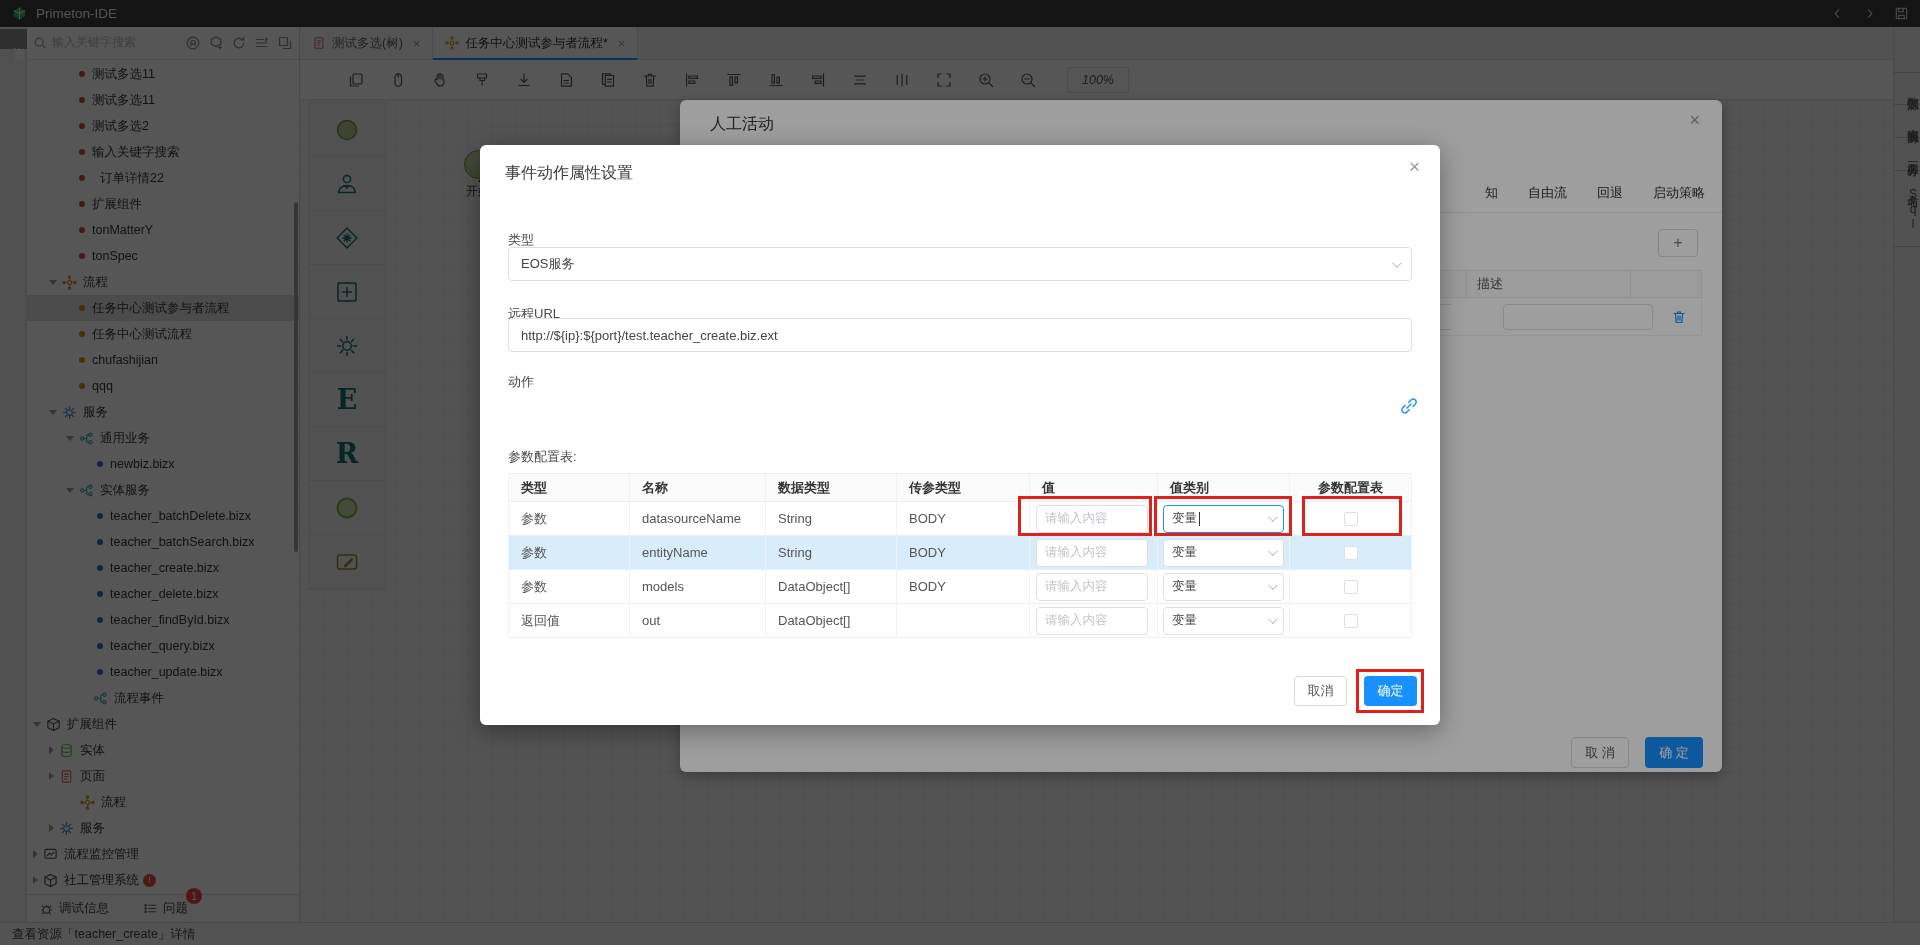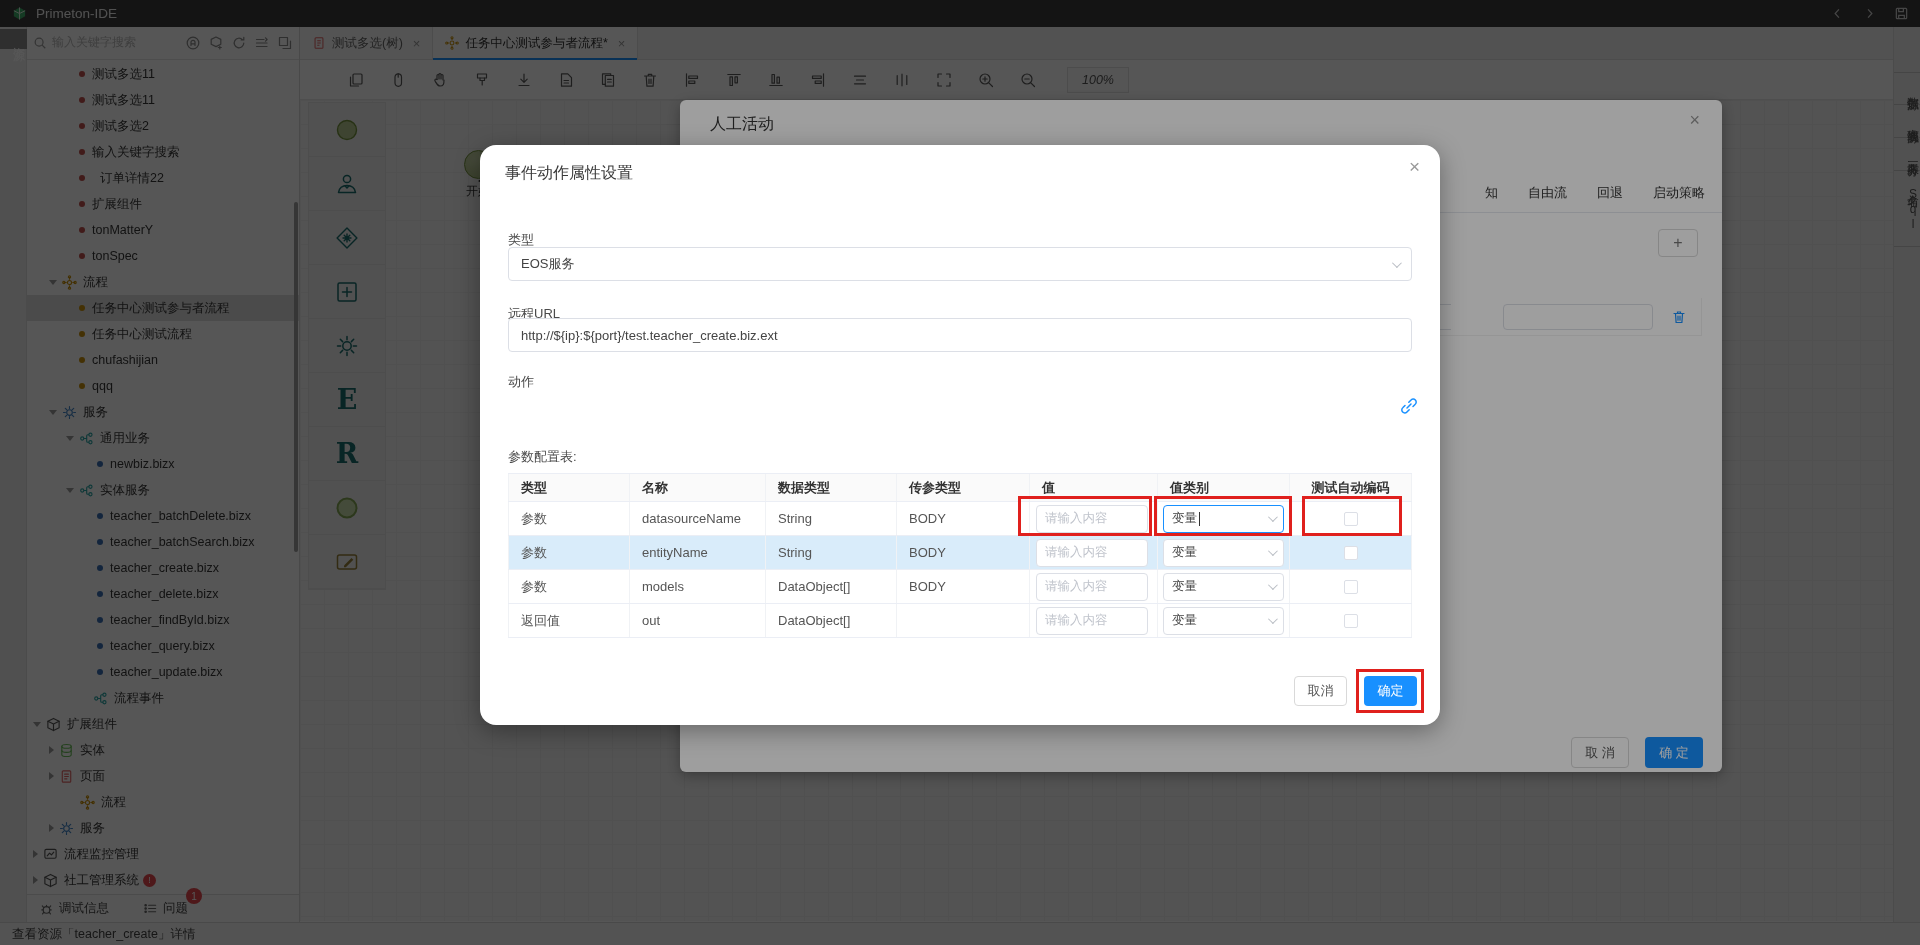--- a/index.html
+++ b/index.html
@@ -92,21 +92,21 @@
   .d-trow .cell-input { width:150px; height:26px; border:1px solid #dcdfe6; border-radius:4px; margin-left:52px; background:#fff; }
   .d-trow .partial-input { width:28px; height:26px; border:1px solid #dcdfe6; border-right:none; border-radius:4px 0 0 4px; margin-left:2px; background:#fff; }
   .d-trow .dtrash { margin-left:18px; width:16px; height:16px; }
   .d-trow .dtrash svg { width:16px; height:16px; stroke:#1890ff; fill:none; stroke-width:1.2; stroke-linecap:round; }
   .d-btns { position:absolute; right:19px; top:637px; display:flex; gap:16px; }
   .d-btn { min-width:58px; height:31px; border-radius:4px; display:flex; align-items:center; justify-content:center; font-size:13px; padding:0 12px; }
   .d-btn.ghost { border:1px solid #d9d9d9; background:#fff; color:#555; }
   .d-btn.primary { background:#1890ff; color:#fff; }
 
   
-  .modal { position:absolute; left:480px; top:145px; width:960px; height:580px; background:#fff; border-radius:16px; box-shadow:0 6px 24px rgba(0,0,0,.35); z-index:80; }
+  .modal { position:absolute; left:480px; top:145px; width:960px; height:580px; background:#fff; border-radius:6px; box-shadow:0 6px 24px rgba(0,0,0,.35); z-index:80; }
   .m-title { position:absolute; left:25px; top:18px; font-size:16px; color:#3a3a3a; }
   .m-close { position:absolute; right:20px; top:12px; font-size:19px; color:#9a9a9a; line-height:1; }
   .m-label { position:absolute; left:28px; font-size:13px; color:#4a4a4a; }
   .m-field { position:absolute; left:28px; height:34px; border:1px solid #dcdfe6; border-radius:4px; background:#fff; display:flex; align-items:center; padding:0 12px; font-size:13px; color:#444; }
   .chev { width:7px; height:7px; border-right:1.4px solid #b9bdc4; border-bottom:1.4px solid #b9bdc4; transform:rotate(45deg) translateY(-2px); margin-left:auto; flex:none; }
   .m-link { position:absolute; left:918px; top:250px; width:22px; height:22px; }
   .m-link svg { width:22px; height:22px; stroke:#1890ff; fill:none; stroke-width:1.5; stroke-linecap:round; }
   .m-table { position:absolute; left:28px; top:328px; width:904px; border-top:1px solid #ebeef5; font-size:13px; }
   .mt-row { display:flex; border-bottom:1px solid #ebeef5; align-items:center; }
   .mt-row.head { height:28px; background:#fafafa; color:#333; font-weight:bold; }
@@ -664,20 +664,23 @@
     <div class="d-title">人工活动</div>
     <div class="d-close">×</div>
     <div class="d-tabs">
         <span>知</span>
         <span>自由流</span>
         <span>回退</span>
         <span>启动策略</span>
       </div>
     <div class="d-divider"></div>
     <div class="d-add-btn">+</div>
+    <div class="d-thead">
+      <span class="dth-desc">描述</span>
+    </div>
     <div class="d-trow">
       <span class="partial-input"></span>
       <span class="cell-input"></span>
       <span class="dtrash">
         <svg viewBox="0 0 16 16">
             <path d="M3 4.5h10M6.5 4.5V3h3v1.5M4.5 4.5l.6 9h5.8l.6-9"></path>
             <path d="M7 7.2v4M9 7.2v4"></path>
           </svg>
       </span>
     </div>
@@ -713,21 +716,21 @@
 
     <div class="m-label" style="top:303px">参数配置表:</div>
     <div class="m-table">
         <div class="mt-row head">
           <div class="mt-cell" style="width: 122px;">类型</div>
           <div class="mt-cell" style="width: 136px;">名称</div>
           <div class="mt-cell" style="width: 131px;">数据类型</div>
           <div class="mt-cell" style="width: 133px;">传参类型</div>
           <div class="mt-cell" style="width: 128px;">值</div>
           <div class="mt-cell" style="width: 132px;">值类别</div>
-          <div class="mt-cell center" style="width: 122px;">测试自动编码</div>
+          <div class="mt-cell center" style="width: 122px;">参数配置表</div>
         </div>
         <div class="mt-row body">
           <div class="mt-cell" style="width: 122px;">参数</div>
           <div class="mt-cell" style="width: 136px;">datasourceName</div>
           <div class="mt-cell" style="width: 131px;">String</div>
           <div class="mt-cell" style="width: 133px;">BODY</div>
           <div class="mt-cell" style="width: 128px; padding: 0px 6px;">
             <span class="mini-input">请输入内容</span>
           </div>
           <div class="mt-cell" style="width: 132px; padding: 0px 5px;">

